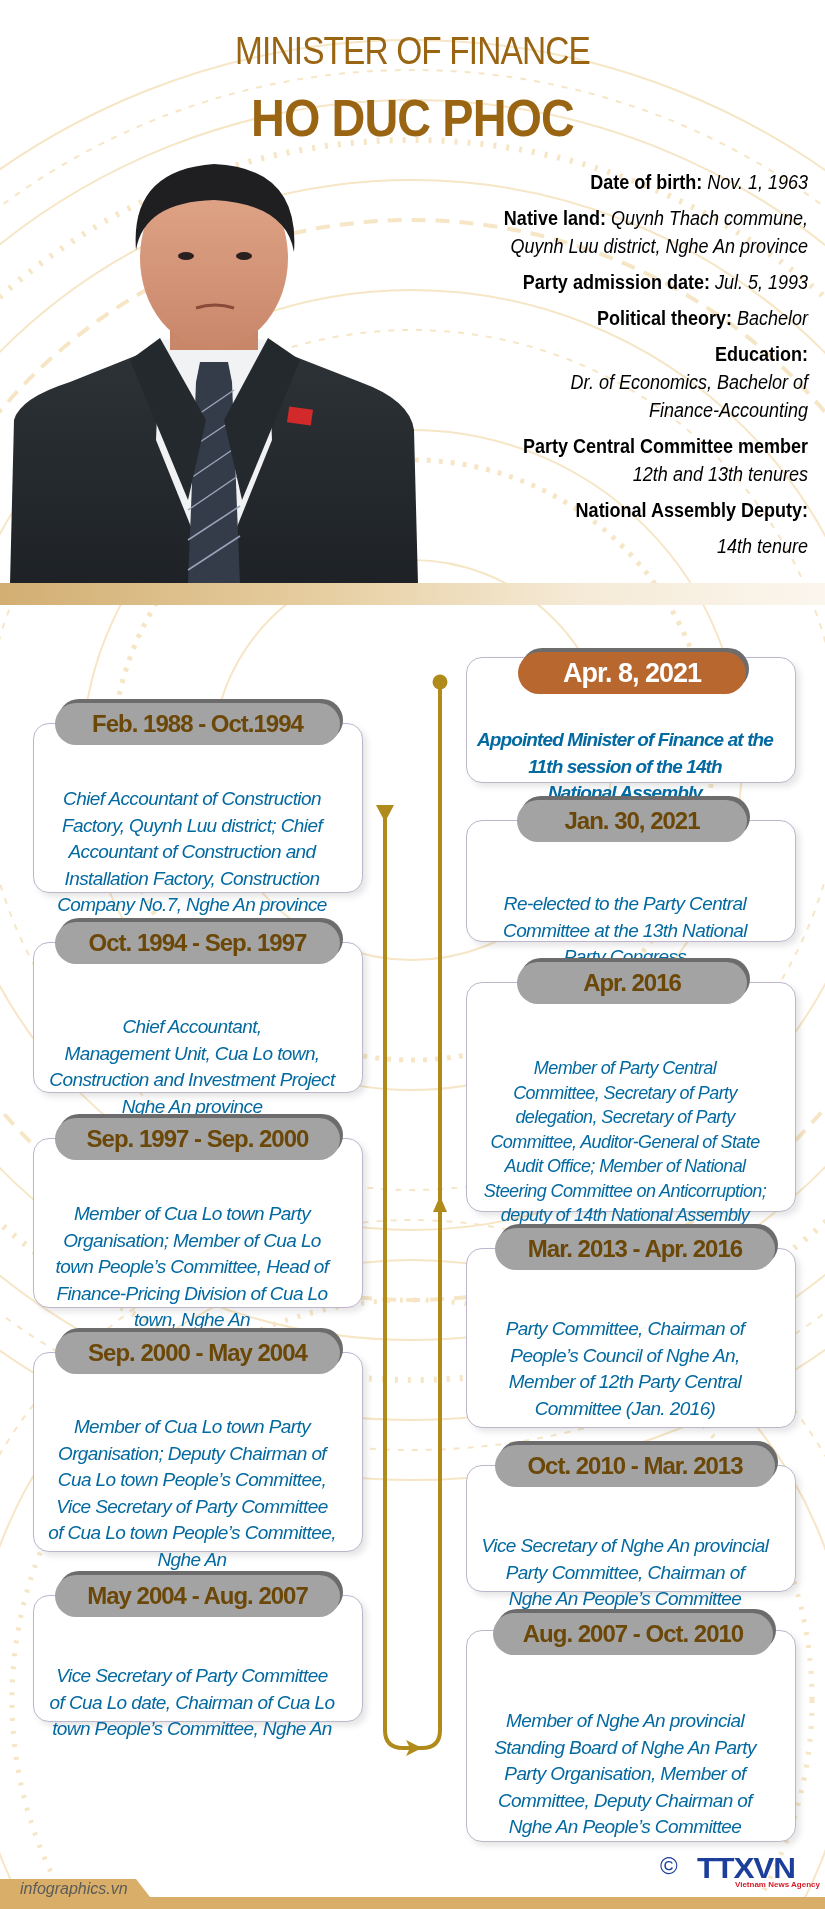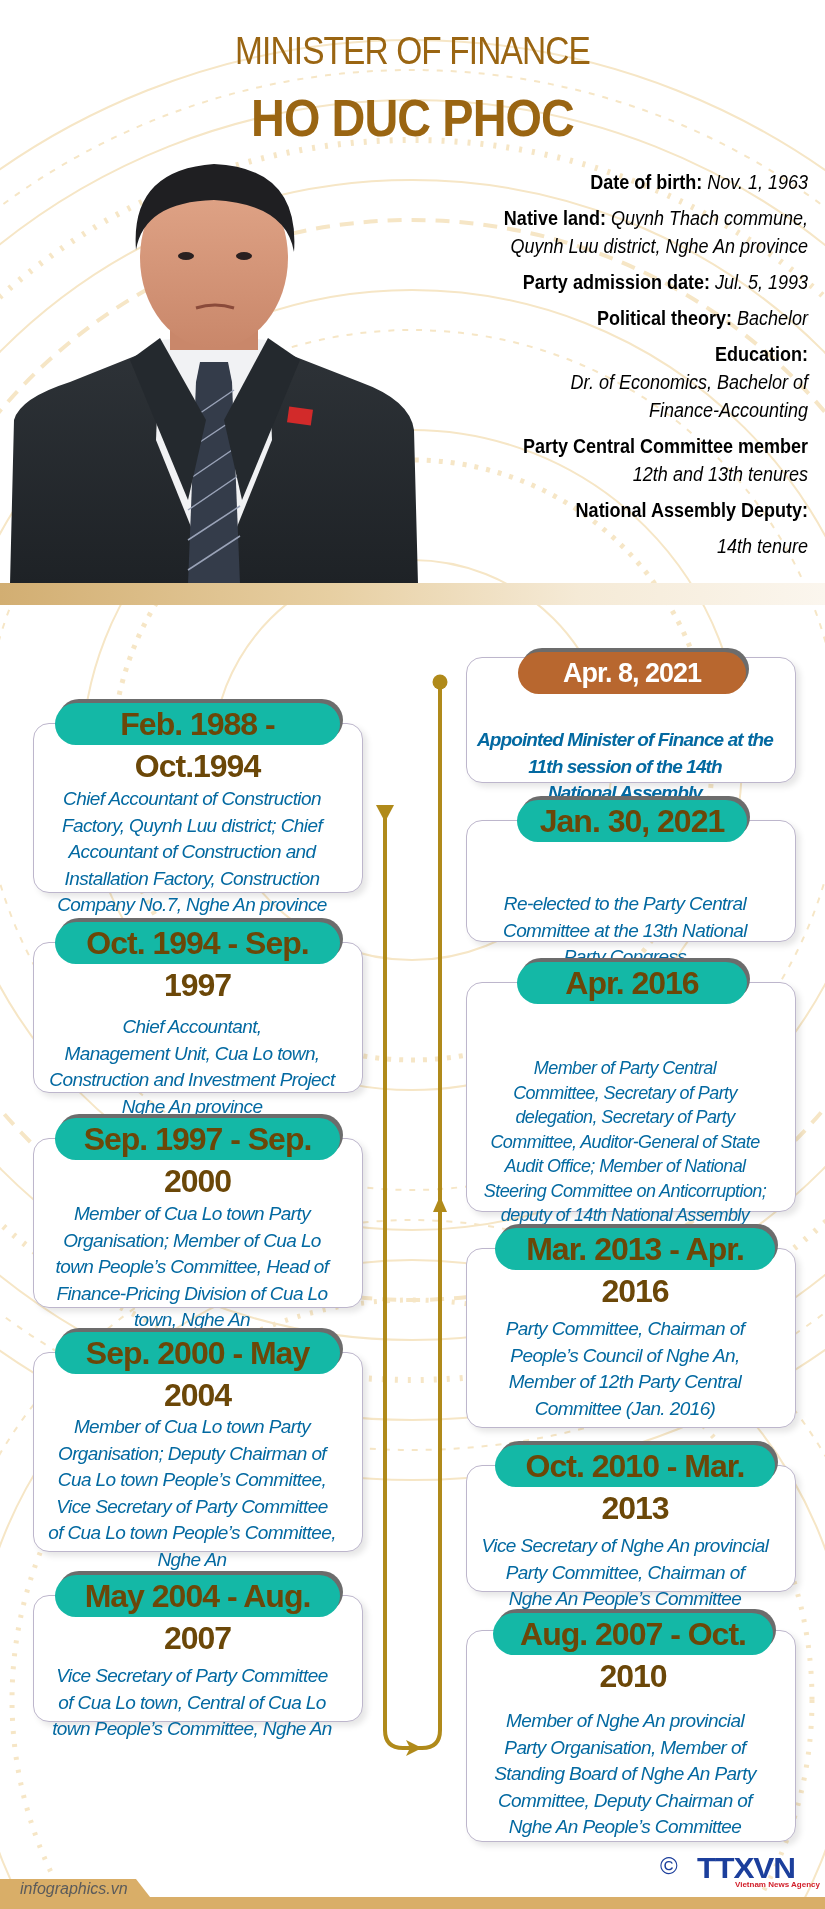--- a/index.html
+++ b/index.html
@@ -24,23 +24,23 @@
 
   .band { position: absolute; left: 0; top: 583px; width: 825px; height: 22px;
     background: linear-gradient(90deg, #d2ae72 0%, #e7cfa2 40%, #f5ead6 70%, #fbf6ee 100%); }
 
   .card { position: absolute; background: #ffffff; border: 1.5px solid #bdb6cc; border-radius: 16px;
     box-shadow: 4px 4px 6px rgba(0,0,0,0.10); }
   .card-text { position: absolute; left: 0; right: 12px; text-align: center; font-style: italic;
     font-size: 19px; line-height: 26.5px; color: #0369a1; letter-spacing: -0.6px; margin-top: 37px; }
   .card-text.bold { font-weight: bold; letter-spacing: -0.9px; }
 
-  .pill { position: absolute; height: 42px; border-radius: 21px; background: #14b8a6;
+  .pill { position: absolute; height: 42px; border-radius: 21px; background: #a3a3a3;
     box-shadow: 3px -4px 0 #6c6c6c; text-align: center; line-height: 42px;
-    font-weight: bold; font-size: 32px; color: #6b4708; letter-spacing: -1px; }
+    font-weight: bold; font-size: 24px; color: #6b4708; letter-spacing: -1px; }
   .pill.primary { background: #b8672f; color: #ffffff; font-size: 27px; margin-top: 14px; }
 
   .tl { position: absolute; }
 
   .footer-bar { position: absolute; left: 0; top: 1897px; width: 825px; height: 12px; background: #d9ae68; }
   .footer-tab { position: absolute; left: 0; top: 1879px; width: 150px; height: 30px; background: #d9ae68;
     clip-path: polygon(0 0, 136px 0, 150px 18px, 150px 30px, 0 30px); }
   .footer-site { position: absolute; left: 20px; top: 1880px; font-size: 16px; font-style: italic; color: #5b5b5b; }
 
   .logo-c { position: absolute; left: 660px; top: 1852px; font-size: 24px; color: #1c3f9c; }
@@ -219,21 +219,21 @@
     <div>Vice Secretary of Party Committee</div>
     <div>of Cua Lo town People’s Committee,</div>
     <div>Nghe An</div>
   </div>
 </div>
 <div class="pill" style="left:55px;top:1332px;width:285px;">Sep. 2000 - May 2004</div>
 
 <div class="card" style="left:33px;top:1595px;width:330px;height:127px;">
   <div class="card-text" style="top:30px;">
     <div>Vice Secretary of Party Committee</div>
-    <div>of Cua Lo town, Central of Cua Lo</div>
+    <div>of Cua Lo date, Chairman of Cua Lo</div>
     <div>town People’s Committee, Nghe An</div>
   </div>
 </div>
 <div class="pill" style="left:55px;top:1575px;width:285px;">May 2004 - Aug. 2007</div>
 
 <div class="card" style="left:466px;top:657px;width:330px;height:126px;">
   <div class="card-text bold" style="top:32px;">
     <div>Appointed Minister of Finance at the</div>
     <div>11th session of the 14th</div>
     <div>National Assembly</div>
@@ -278,22 +278,22 @@
     <div>Vice Secretary of Nghe An provincial</div>
     <div>Party Committee, Chairman of</div>
     <div>Nghe An People’s Committee</div>
   </div>
 </div>
 <div class="pill" style="left:495px;top:1445px;width:280px;">Oct. 2010 - Mar. 2013</div>
 
 <div class="card" style="left:466px;top:1630px;width:330px;height:212px;">
   <div class="card-text" style="top:40px;">
     <div>Member of Nghe An provincial</div>
+    <div>Standing Board of Nghe An Party</div>
     <div>Party Organisation, Member of</div>
-    <div>Standing Board of Nghe An Party</div>
     <div>Committee, Deputy Chairman of</div>
     <div>Nghe An People’s Committee</div>
   </div>
 </div>
 <div class="pill" style="left:493px;top:1613px;width:280px;">Aug. 2007 - Oct. 2010</div>
 
 <div class="footer-tab"></div>
 <div class="footer-bar"></div>
 <div class="footer-site">infographics.vn</div>
 <div class="logo-c">©</div>

